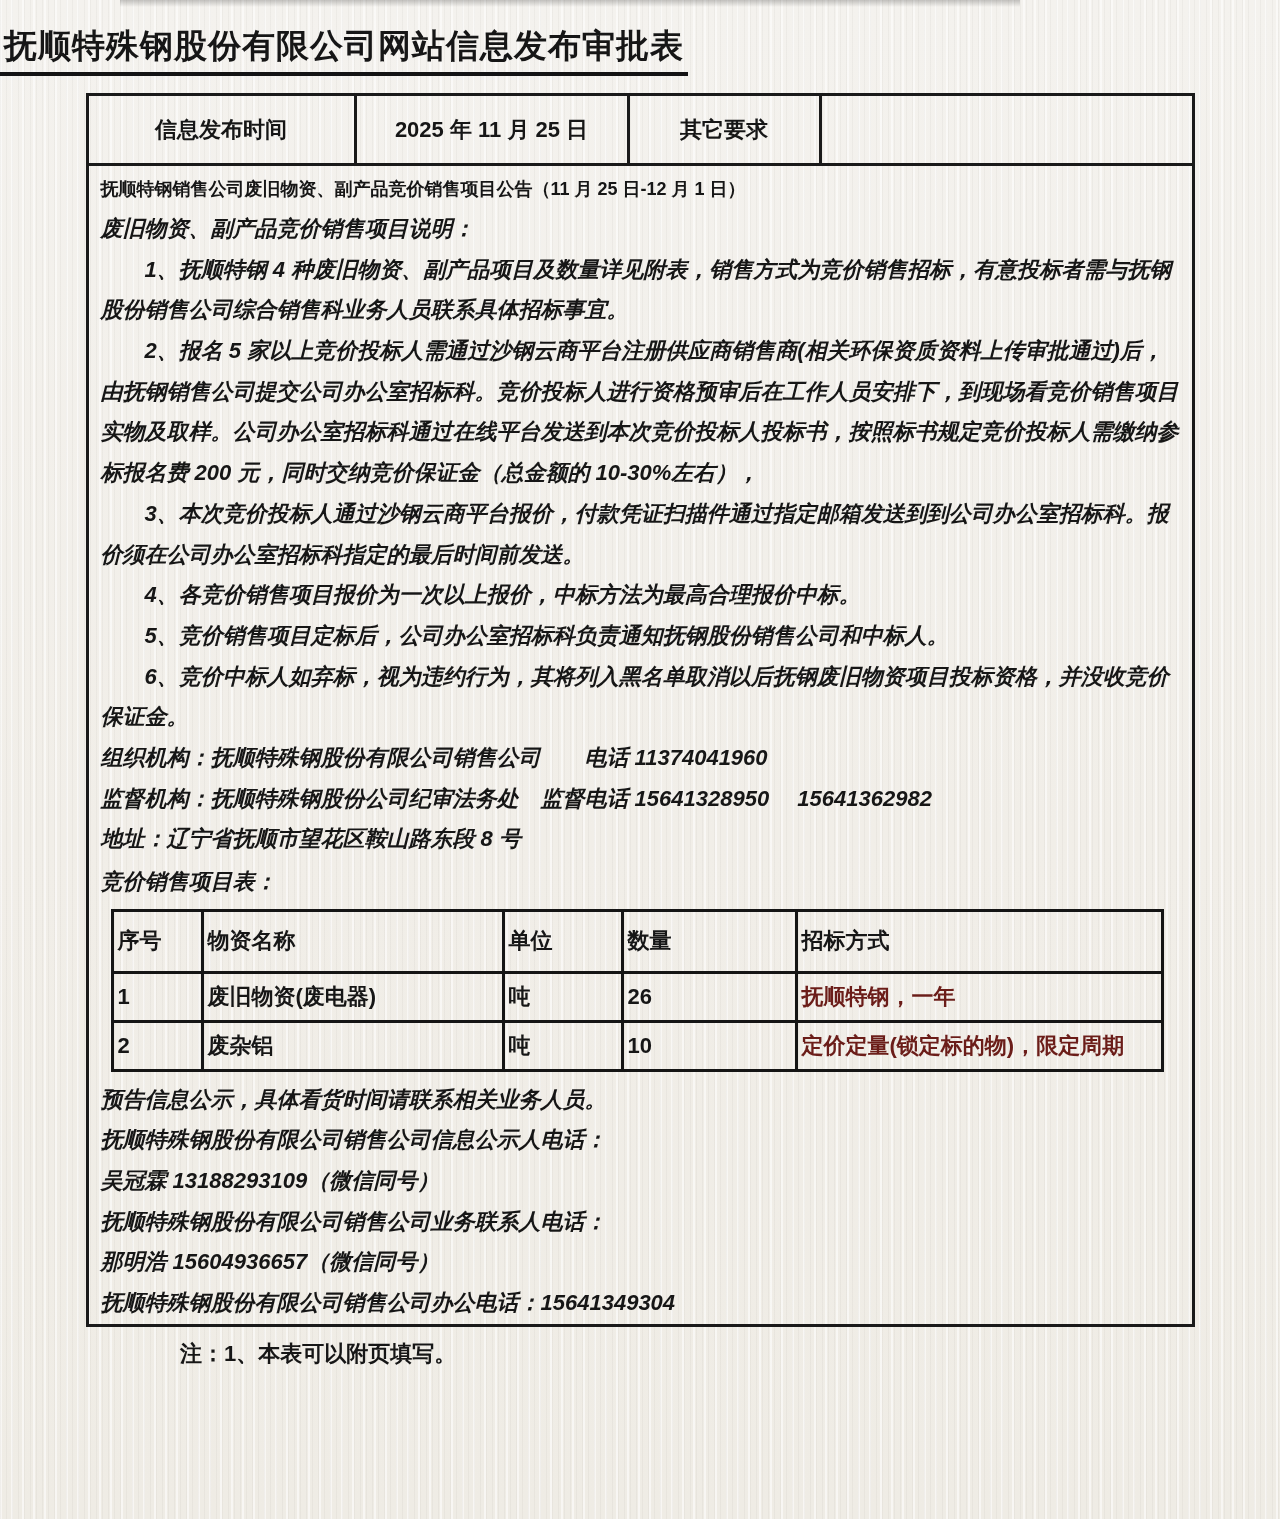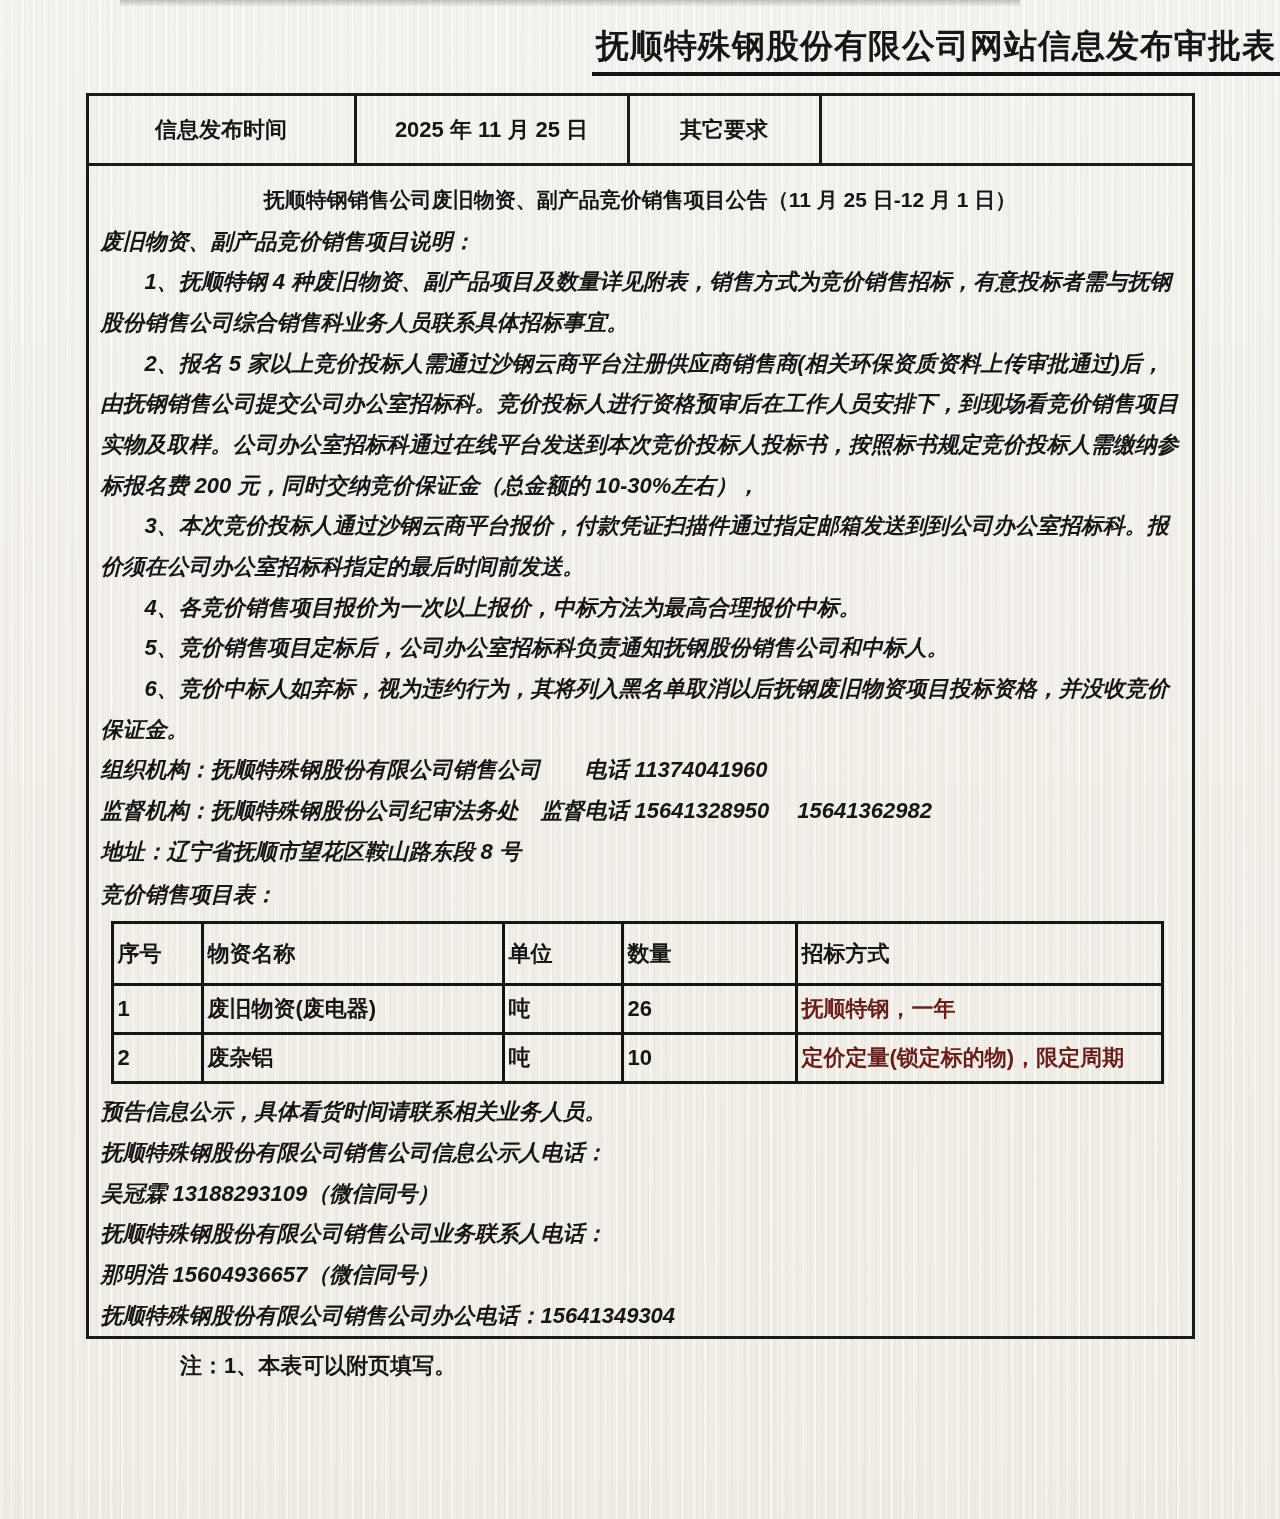--- a/index.html
+++ b/index.html
@@ -14,21 +14,21 @@
     background-color:#f2efe9;
     background-image:
       repeating-linear-gradient(90deg, rgba(110,105,95,0.055) 0 1px, rgba(0,0,0,0) 1px 6px),
       repeating-linear-gradient(90deg, rgba(255,255,255,0.55) 0 2px, rgba(0,0,0,0) 2px 11px),
       linear-gradient(180deg,#f4f2ee 0%,#f1eee8 55%,#efece5 100%);
   }
   .page::before{ 
     content:"";position:absolute;left:120px;top:0;width:900px;height:7px;
     background:linear-gradient(180deg,rgba(40,40,40,0.25),rgba(0,0,0,0));
   }
-  .title-wrap{ text-align:right; padding-top:24px; }
+  .title-wrap{ text-align:left; padding-top:24px; }
   .doc-title{
     display:inline-block;margin:0;
     font-size:33px;font-weight:bold;letter-spacing:1px;
     border-bottom:4px solid #141414;padding:0 4px 3px 4px;
   }
   table.outer{
     width:1106px;margin:17px auto 0 auto;
     border-collapse:collapse;table-layout:fixed;
     background:transparent;
   }
@@ -38,22 +38,22 @@
     vertical-align:middle;
   }
   td.hlabel, td.hvalue{ text-align:center; }
   tr.r12{ height:70px; }
   tr.r3{ height:74px; }
   td.content-cell{
     vertical-align:top;
     padding:8px 12px 0 12px;
   }
   .ann-heading{
-    text-align:center;font-size:21px;font-weight:bold;
-    line-height:1.5;margin:10px 0 6px 0;
+    text-align:left;font-size:18px;font-weight:bold;
+    line-height:1.5;margin:2px 0 6px 0;
   }
   .para{
     font-size:22px;font-weight:bold;line-height:1.85;margin:0;
     text-align:left;
     font-style:italic;
   }
   .para.numbered{ text-indent:2em; }
   .table-label{ margin-top:2px; }
   table.inner{
     width:1050px;margin:6px 0 8px 10px;

